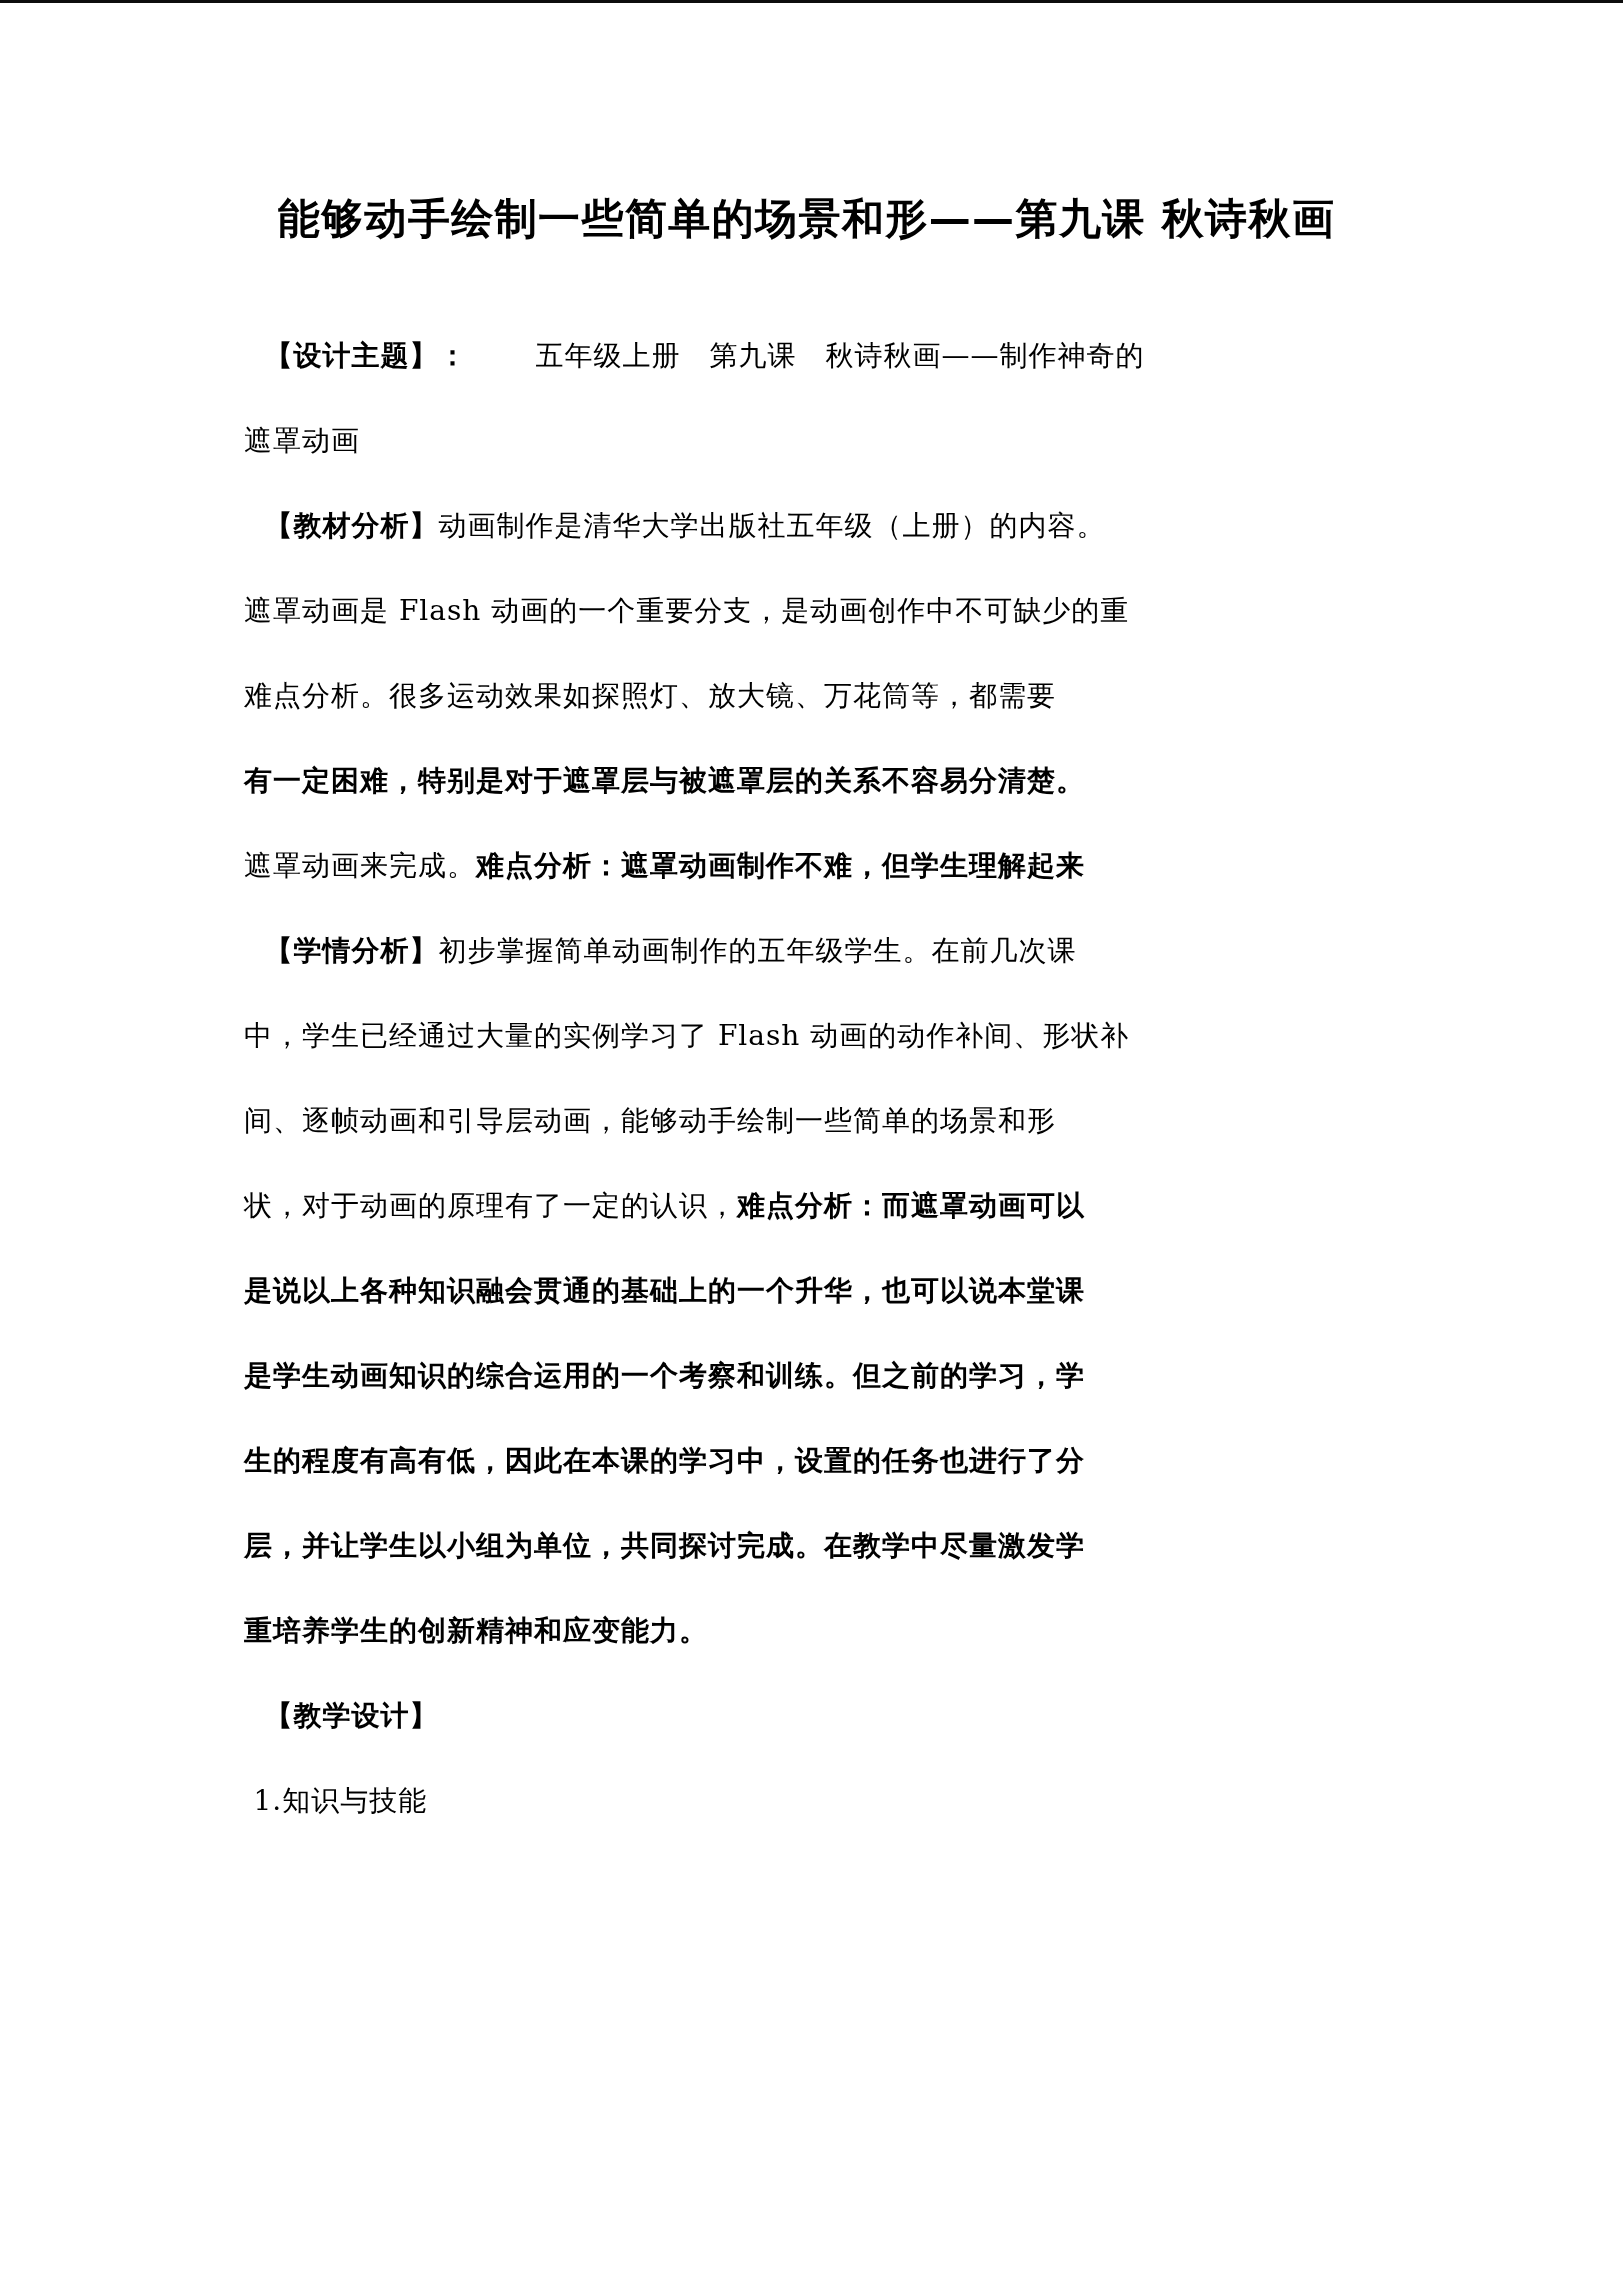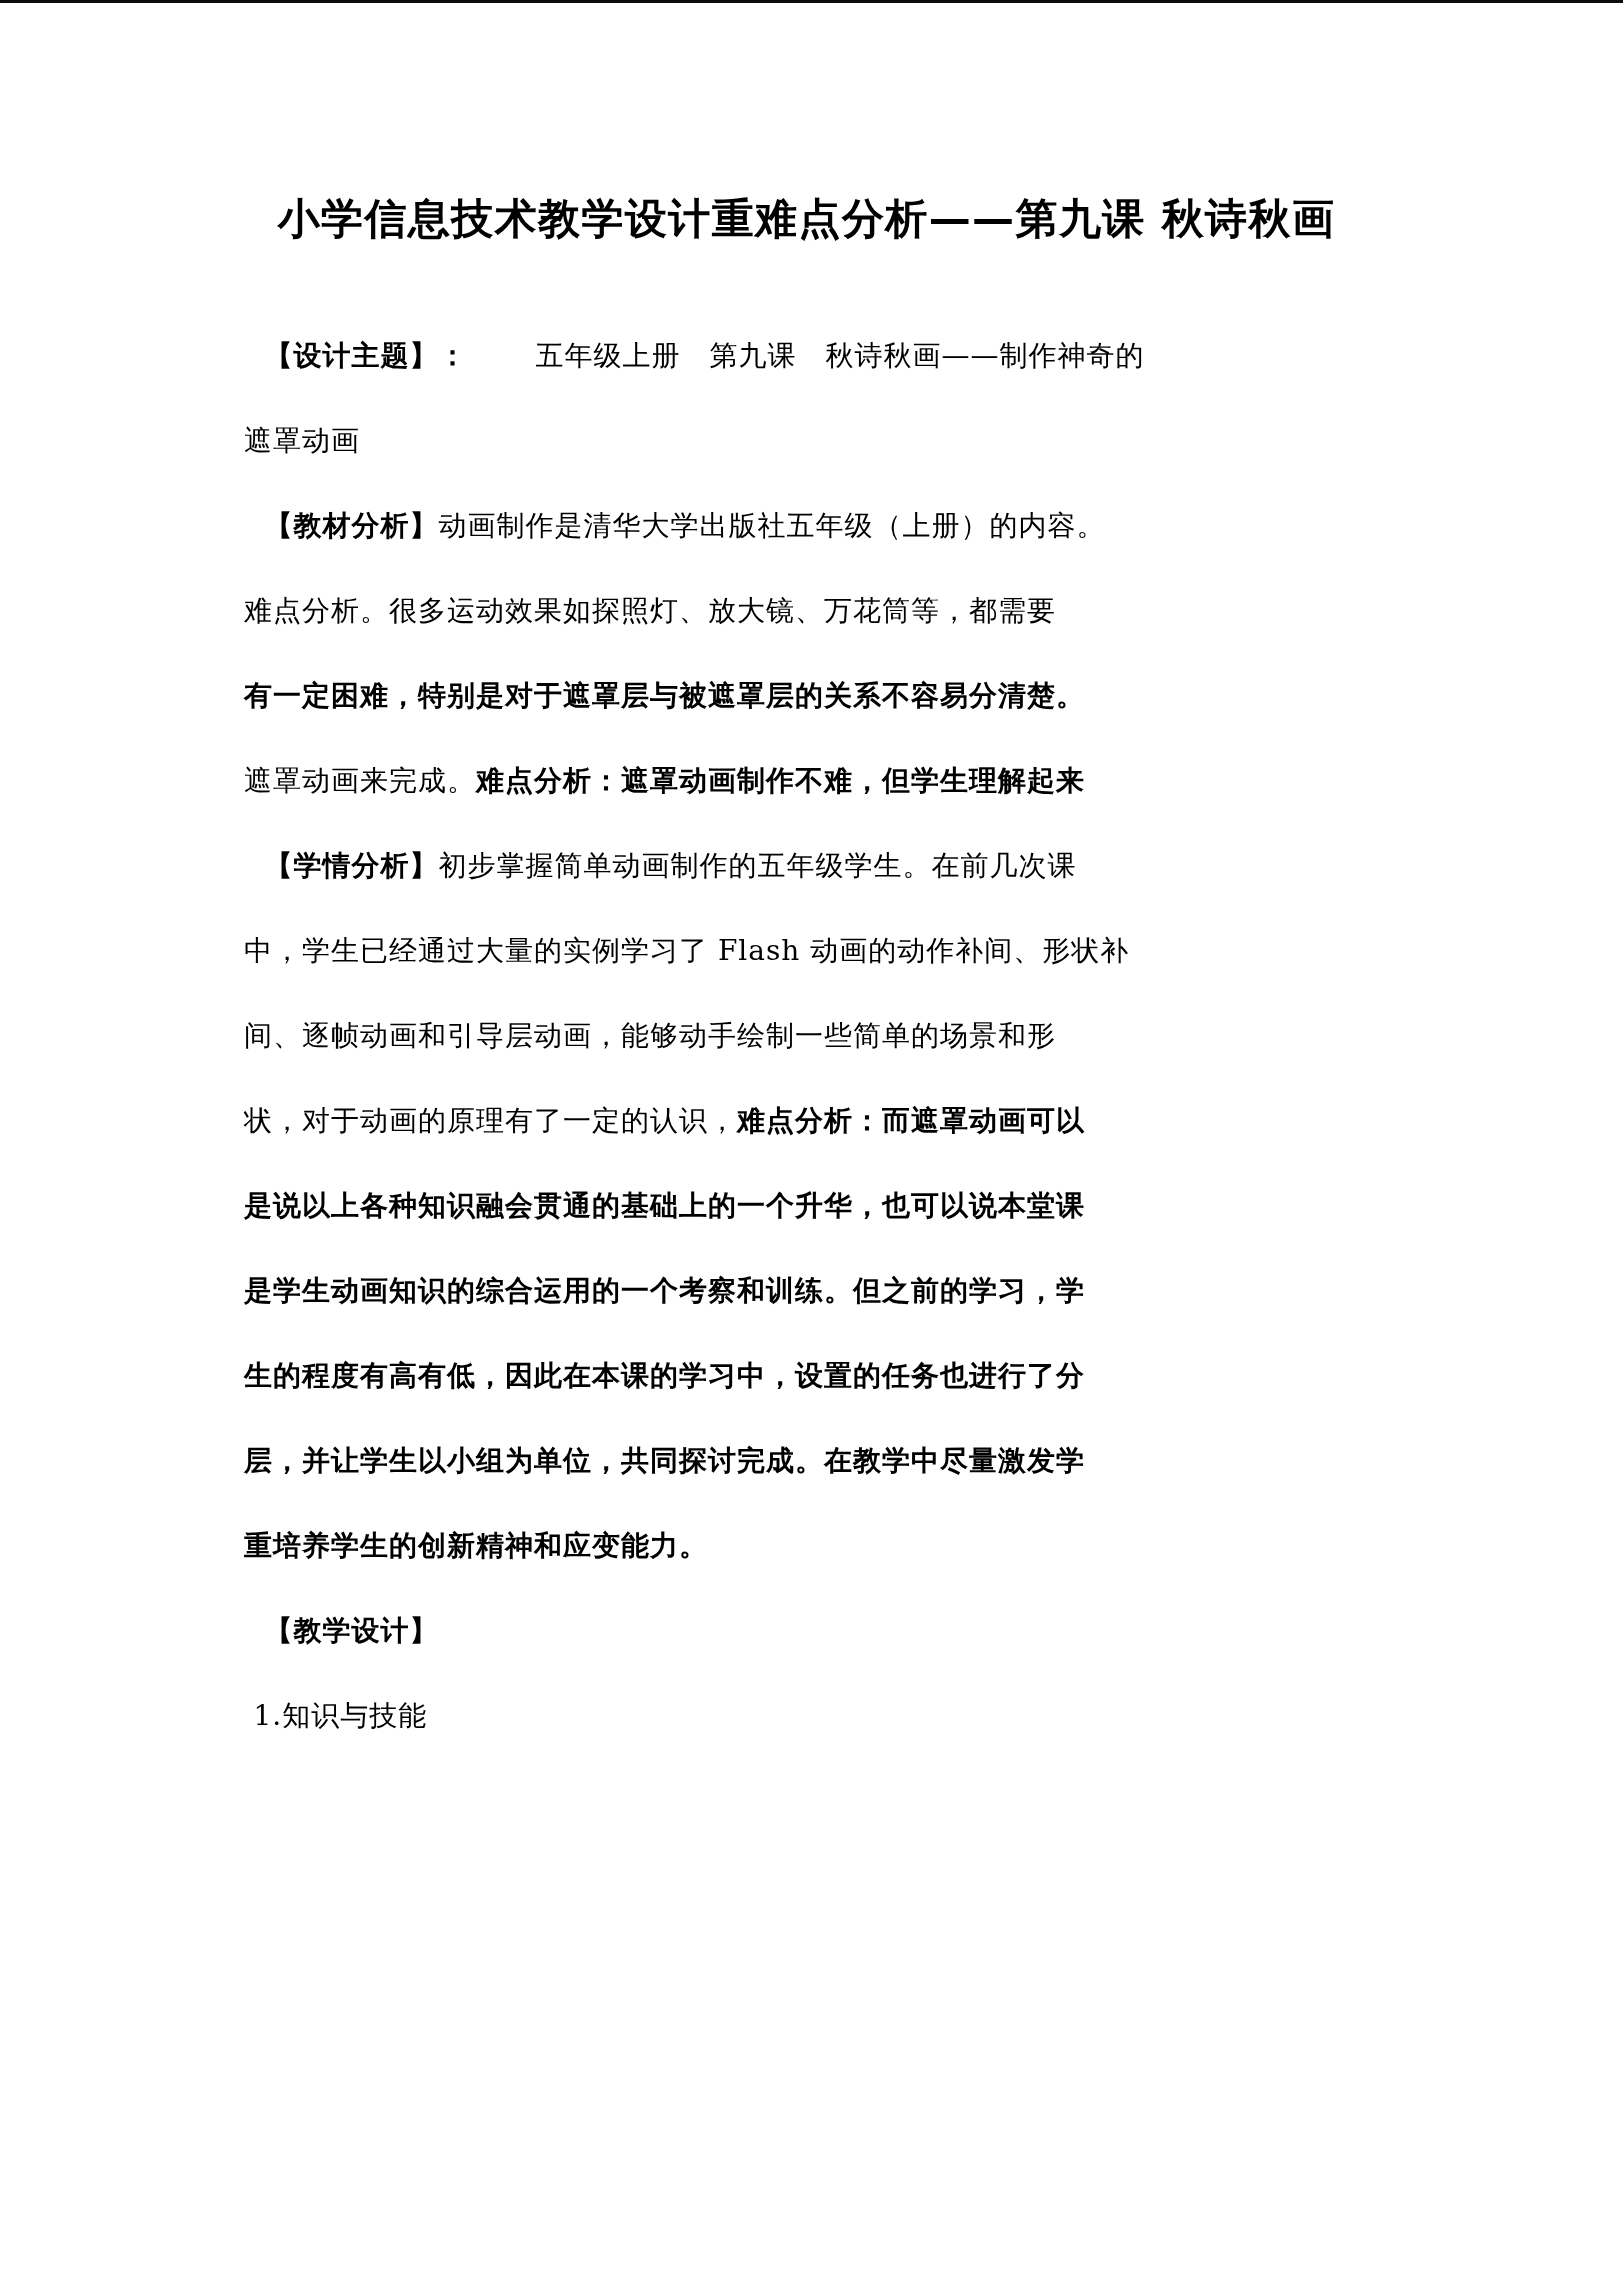--- a/index.html
+++ b/index.html
@@ -83,28 +83,29 @@
 </style>
 </head>
 <body>
 
 <div class="page">
 
   <div class="top-rule"></div>
 
   <div class="content">
 
-    <div class="doc-title">小学信息技术教学设计重难点分析——第九课 秋诗秋画</div>
+    <div class="doc-title">能够动手绘制一些简单的场景和形——第九课 秋诗秋画</div>
 
     <div class="gap-after-title"></div>
 
     <div id="lines-container">
         <div class="line indent"><span class="bold">【设计主题】：</span><span class="reg">　　 五年级上册　第九课　秋诗秋画——制作神奇的</span></div>
         <div class="line"><span class="reg">遮罩动画</span></div>
         <div class="line indent"><span class="bold">【教材分析】</span><span class="reg">动画制作是清华大学出版社五年级（上册）的内容。</span></div>
+        <div class="line"><span class="reg">遮罩动画是 Flash 动画的一个重要分支，是动画创作中不可缺少的重</span></div>
         <div class="line"><span class="reg">难点分析。很多运动效果如探照灯、放大镜、万花筒等，都需要</span></div>
         <div class="line"><span class="bold">有一定困难，特别是对于遮罩层与被遮罩层的关系不容易分清楚。</span></div>
         <div class="line"><span class="reg">遮罩动画来完成。</span><span class="bold">难点分析：遮罩动画制作不难，但学生理解起来</span></div>
         <div class="line indent"><span class="bold">【学情分析】</span><span class="reg">初步掌握简单动画制作的五年级学生。在前几次课</span></div>
         <div class="line"><span class="reg">中，学生已经通过大量的实例学习了 Flash 动画的动作补间、形状补</span></div>
         <div class="line"><span class="reg">间、逐帧动画和引导层动画，能够动手绘制一些简单的场景和形</span></div>
         <div class="line"><span class="reg">状，对于动画的原理有了一定的认识，</span><span class="bold">难点分析：而遮罩动画可以</span></div>
         <div class="line"><span class="bold">是说以上各种知识融会贯通的基础上的一个升华，也可以说本堂课</span></div>
         <div class="line"><span class="bold">是学生动画知识的综合运用的一个考察和训练。但之前的学习，学</span></div>
         <div class="line"><span class="bold">生的程度有高有低，因此在本课的学习中，设置的任务也进行了分</span></div>

